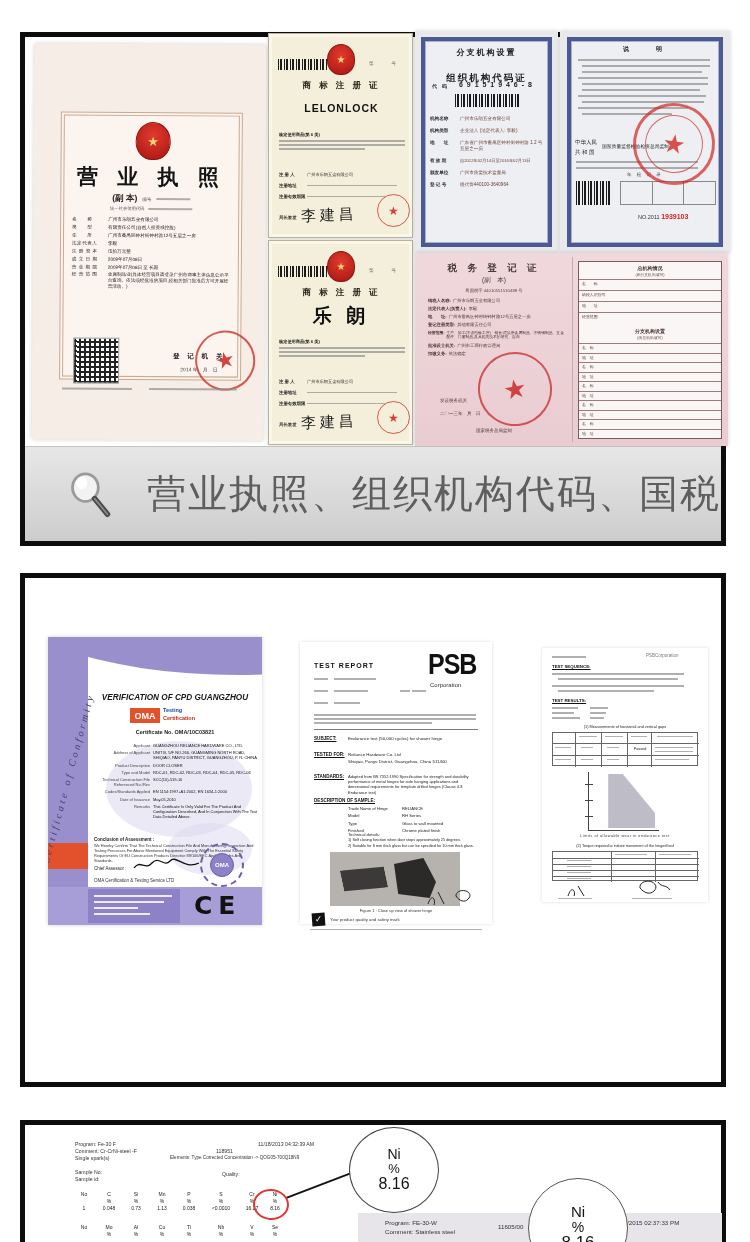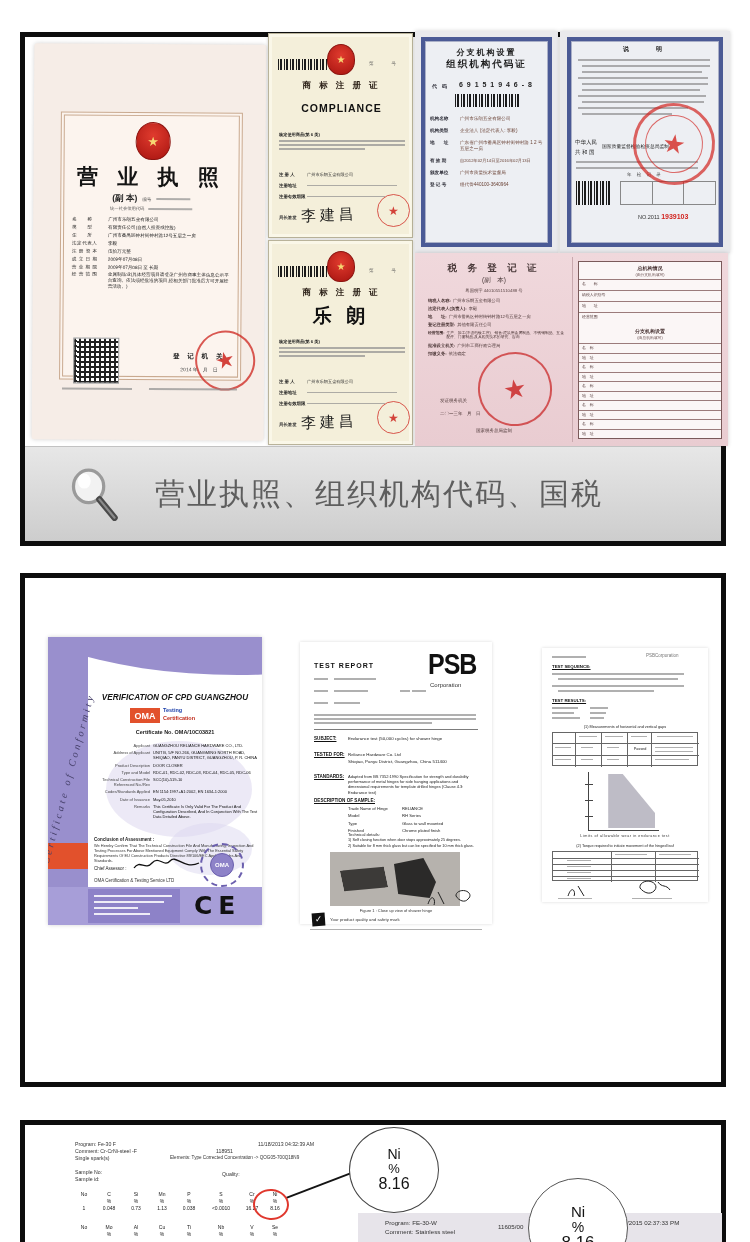--- a/index.html
+++ b/index.html
@@ -98,21 +98,21 @@
     <div class="t" style="left:117px;top:322px;width:100px;text-align:center;font-size:5px;color:#444">2014 年　月　日</div>
     <div class="tl" style="left:30px;top:344px;width:70px;height:1.5px"></div>
     <div class="tl" style="left:117px;top:344px;width:88px;height:1.5px"></div>
   </div>
 
   <div class="doc" style="left:268px;top:33px;width:145px;height:205px;background:#f4efda;border:1px solid #b9b39a;box-shadow:inset 0 0 0 3px #faf7e8,0 0 3px rgba(0,0,0,.2)">
     <div class="bc" style="left:9px;top:25px;width:50px;height:11px"></div>
     <div class="t" style="left:100px;top:27px;font-size:4.5px;color:#555">第　　　　号</div>
     <div class="emb" style="left:58px;top:10px;width:26px;height:29px;font-size:10px">★</div>
     <div class="t" style="left:10px;top:46px;width:125px;text-align:center;font-size:8.5px;font-weight:bold;letter-spacing:3px;color:#2c2118;font-family:'Liberation Serif','DejaVu Serif',serif">商 标 注 册 证</div>
-    <div class="t" style="left:10px;top:68px;width:125px;text-align:center;font-size:10.5px;font-weight:bold;letter-spacing:1px;color:#111">COMPLIANCE</div>
+    <div class="t" style="left:10px;top:68px;width:125px;text-align:center;font-size:10.5px;font-weight:bold;letter-spacing:1px;color:#111">LELONLOCK</div>
     <div class="t" style="left:10px;top:98px;font-size:4.2px;font-weight:bold;color:#222">核定使用商品(第 6 类)</div>
     <div class="tl" style="left:10px;top:106px;width:126px;height:1.5px"></div>
     <div class="tl" style="left:10px;top:110px;width:126px;height:1.5px"></div>
     <div class="tl" style="left:10px;top:114px;width:86px;height:1.5px"></div>
     <div class="abs" style="left:10px;top:138px;width:126px">
       <div class="tmrow">
           <span class="tmlab">注 册 人</span>
           <span style="font-size:4.2px;color:#333">广州市乐朗五金有限公司</span>
         </div>
       <div class="tmrow">
@@ -158,21 +158,21 @@
     <div class="t" style="left:10px;top:181px;font-size:4.4px;font-weight:bold">局长签发</div>
     <div class="t" style="left:32px;top:172px;font-size:15px;color:#1a1a1a;font-family:'Liberation Serif','DejaVu Serif',serif;transform:rotate(-2deg)">李 建 昌</div>
     <div class="seal" style="left:108px;top:160px;width:33px;height:33px;border:1.5px solid rgba(205,35,28,.75)">
         <span style="color:rgba(205,35,28,.85);font-size:12px">★</span>
       </div>
   </div>
 
   <div class="doc" style="left:415px;top:31px;width:143px;height:222px;background:#e9e9ec">
     <div class="abs" style="left:6px;top:6px;width:131px;height:210px;border:4px solid #4b5a95;background:#edeff3;box-sizing:border-box;box-shadow:inset 0 0 0 1px #aab0c8"></div>
     <div class="t" style="left:6px;top:16px;width:131px;text-align:center;font-size:8px;font-weight:bold;letter-spacing:2px;color:#1c1c1c">分支机构设置</div>
-    <div class="t" style="left:6px;top:27px;width:131px;text-align:center;font-size:9.5px;font-weight:bold;letter-spacing:2px;color:#1c1c1c">组织机构代码证</div>
+    <div class="t" style="left:6px;top:41px;width:131px;text-align:center;font-size:9.5px;font-weight:bold;letter-spacing:2px;color:#1c1c1c">组织机构代码证</div>
     <div class="t" style="left:17px;top:52px;font-size:5px;font-weight:bold;color:#2e2e38">代　码</div>
     <div class="t" style="left:44px;top:50px;font-size:7px;font-weight:bold;letter-spacing:1px;color:#222">6 9 1 5 1 9 4 6 - 8</div>
     <div class="bc" style="left:40px;top:63px;width:64px;height:13px"></div>
     <div class="abs" style="left:15px;top:85px;width:114px">
       <div class="orow">
           <span class="olab">机构名称</span>
           <span class="oval">广州市乐朗五金有限公司</span>
         </div>
       <div class="orow">
           <span class="olab">机构类型</span>
@@ -300,21 +300,21 @@
     </div>
   </div>
 
   <div class="banner" style="left:25px;top:446px;width:696px;height:95px;padding-left:42px;gap:34px">
     <svg width="54" height="54" viewBox="0 0 50 50">
       <ellipse cx="20" cy="18" rx="14" ry="15" fill="#f2f2f2" stroke="#9a9a9a" stroke-width="3"></ellipse>
       <ellipse cx="16" cy="13" rx="6" ry="7" fill="#ffffff" opacity="0.9"></ellipse>
       <line x1="30" y1="30" x2="44" y2="47" stroke="#4a4a4a" stroke-width="6" stroke-linecap="round"></line>
       <line x1="30" y1="30" x2="44" y2="47" stroke="#8a8a8a" stroke-width="2" stroke-linecap="round"></line>
     </svg>
-    <div class="banner-text" style="font-size:30px">营业执照、组织机构代码、国税</div>
+    <div class="banner-text" style="font-size:39px">营业执照、组织机构代码、国税</div>
   </div>
 
   <div class="frame" style="left:20px;top:573px;width:706px;height:514px"></div>
 
   <div class="doc" style="left:48px;top:637px;width:214px;height:288px;background:#fff;overflow:hidden">
     <div class="abs" style="left:-60px;top:-142px;width:500px;height:180px;background:#998fcd;border-radius:50%"></div>
     <div class="abs" style="left:0;top:0;width:40px;height:288px;background:#998fcd"></div>
     <div class="abs" style="left:58px;top:104px;width:146px;height:96px;background:#dcd7ef;border-radius:50%;opacity:.55"></div>
     <div class="abs" style="left:120px;top:186px;width:84px;height:52px;background:#dcd7ef;border-radius:50%;opacity:.5"></div>
     <div class="abs" style="left:0;top:206px;width:40px;height:26px;background:#e2512c"></div>

